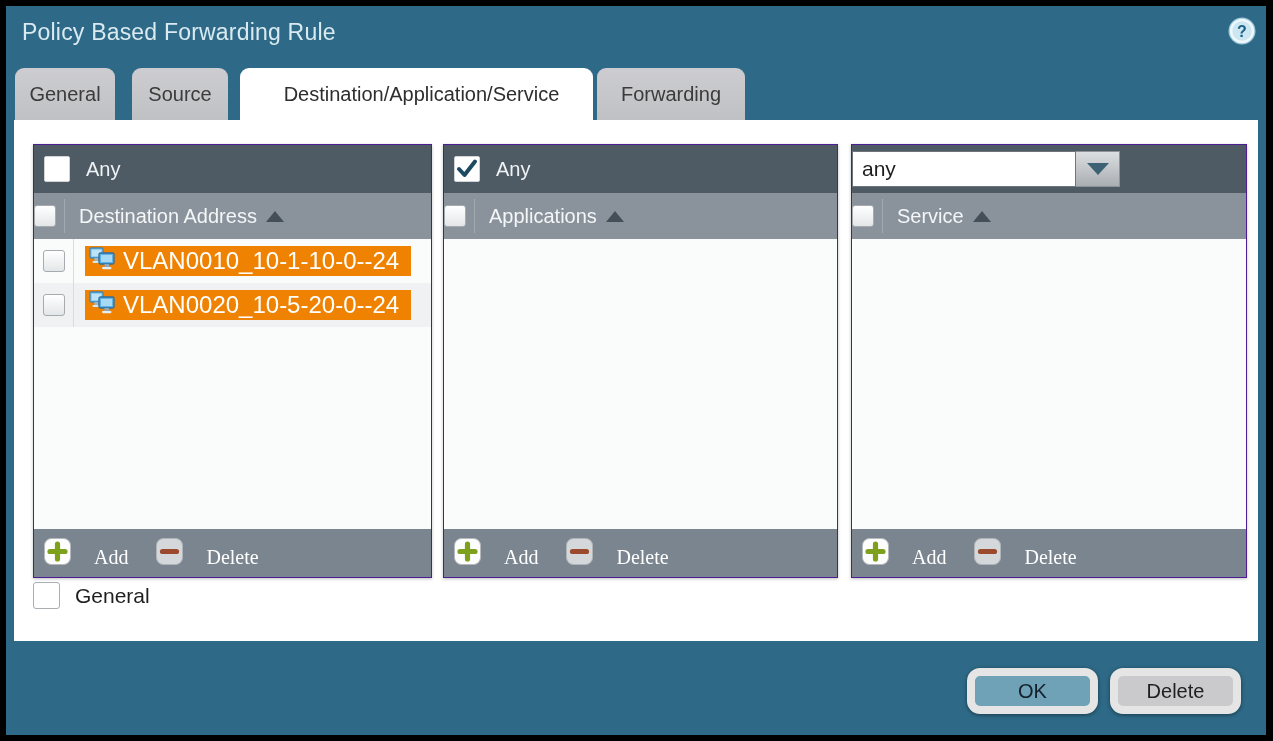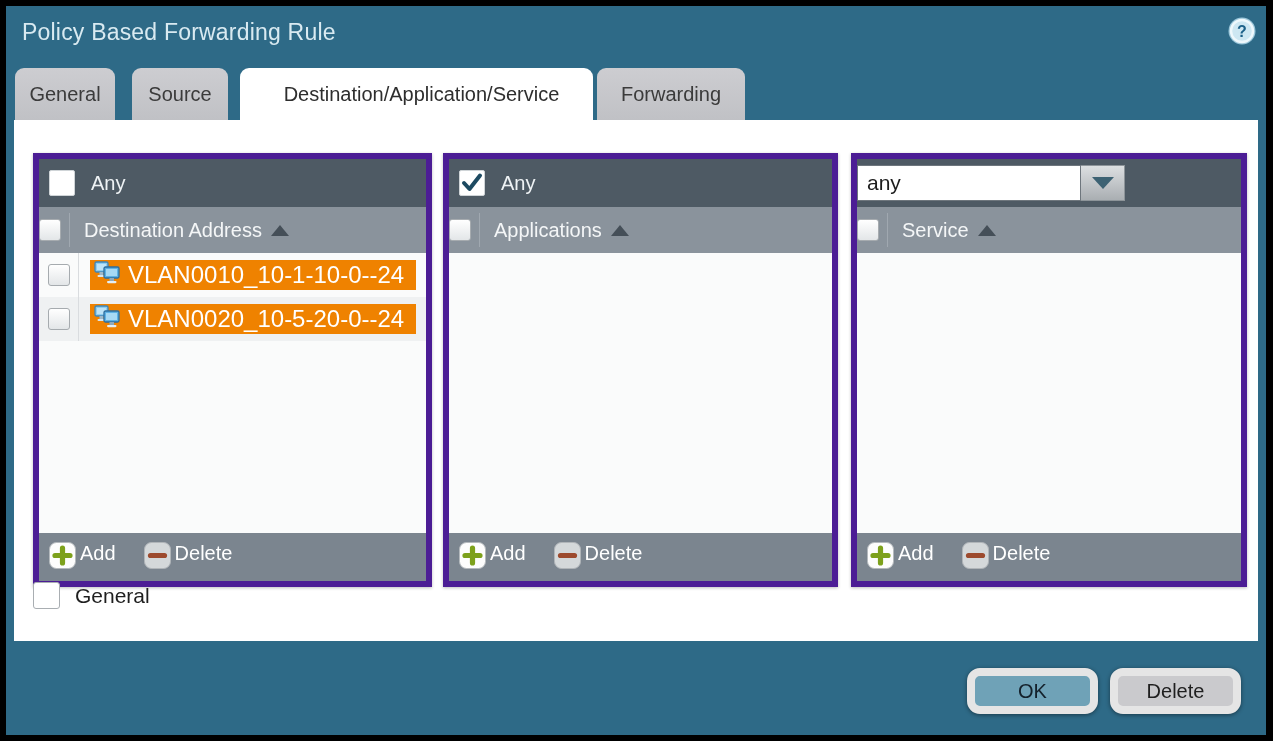--- a/index.html
+++ b/index.html
@@ -36,23 +36,23 @@
   .tab-source  { width:96px;  margin-right:12px; }
   .tab-dest    { width:353px; margin-right:4px;padding-left:10px; }
   .tab-fwd     { width:148px; }
   
   .content {
     position:absolute; left:8px; top:114px; width:1244px; height:521px;
     background:#ffffff;
   }
   
   .col {
-    position:absolute; top:33px; height:434px;
+    position:absolute; top:24px; height:434px;
     display:flex; flex-direction:column;
-    border:6px solid #4c1d95; box-shadow:0 1px 3px rgba(0,0,0,.25);
+    border:1px solid #4c1d95; box-shadow:0 1px 3px rgba(0,0,0,.25);
     background:#fafbfb;
   }
   .col1 { left:19px;  width:399px; }
   .col2 { left:429px; width:395px; }
   .col3 { left:837px; width:396px; }
   .any-bar {
     height:48px; flex:0 0 48px; background:#4e5a64;
     display:flex; align-items:center; padding-left:10px;
   }
   .any-label { color:#eef2f4; font-size:20px; margin-left:16px; }
@@ -70,21 +70,21 @@
   .sort-asc {
     width:0; height:0; display:inline-block;
     border-left:9px solid transparent; border-right:9px solid transparent;
     border-bottom:11px solid #454f58;
   }
   .col-body { flex:1 1 auto; background:#fafbfb; overflow:hidden; }
   .col-footer {
     height:48px; flex:0 0 48px; background:#7b858f;
     display:flex; align-items:center; padding-left:10px; gap:28px;
   }
-  .footer-btn { display:flex; align-items:flex-start; gap:4px; cursor:pointer; }
+  .footer-btn { display:flex; align-items:flex-end; gap:23px; cursor:pointer;font-family:Liberation Serif, serif; }
   .footer-btn .lbl { font-size:20px; color:#ffffff; }
   .footer-btn.disabled { cursor:default; }
   .footer-btn.disabled .lbl { color:#ffffff; }
   
   .cb-big {
     width:26px; height:26px; background:#fff; border:1px solid #cfd4d7;
     border-radius:2px; flex:0 0 26px; cursor:pointer;
     display:flex; align-items:center; justify-content:center;
   }
   .cb-small {

